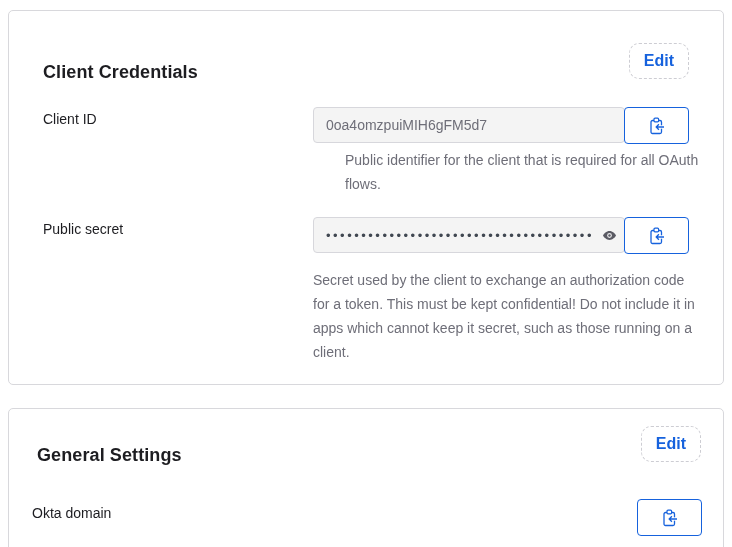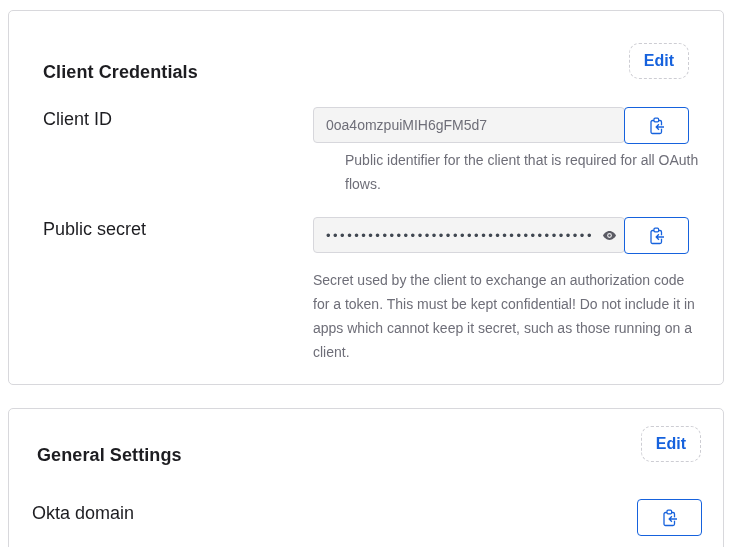--- a/index.html
+++ b/index.html
@@ -20,21 +20,21 @@
   }
   .edit-wrap {
     position:absolute; border:1px dashed #cdcdd3; border-radius:10px;
     padding:8px 14px; background:#fff;
   }
   .edit-link {
     font-size:16px; font-weight:700; color:#1662dd; text-decoration:none;
     cursor:pointer; white-space:nowrap;
   }
   .field-label {
-    position:absolute; font-size:18px; color:#1d1d21; line-height:20px;
+    position:absolute; font-size:14px; color:#1d1d21; line-height:20px;
     white-space:nowrap;
   }
   .input-wrap { position:absolute; height:36px; }
   .text-input {
     width:100%; height:36px; background:#f4f4f4; border:1px solid #d7d7dc;
     border-radius:4px; color:#6e6e78; font-size:14px; padding:0 12px;
     font-family:"Liberation Sans", sans-serif; outline:none;
   }
   .text-input.masked {
     color:#404751; letter-spacing:2.5px; font-size:13px; padding-right:30px;

